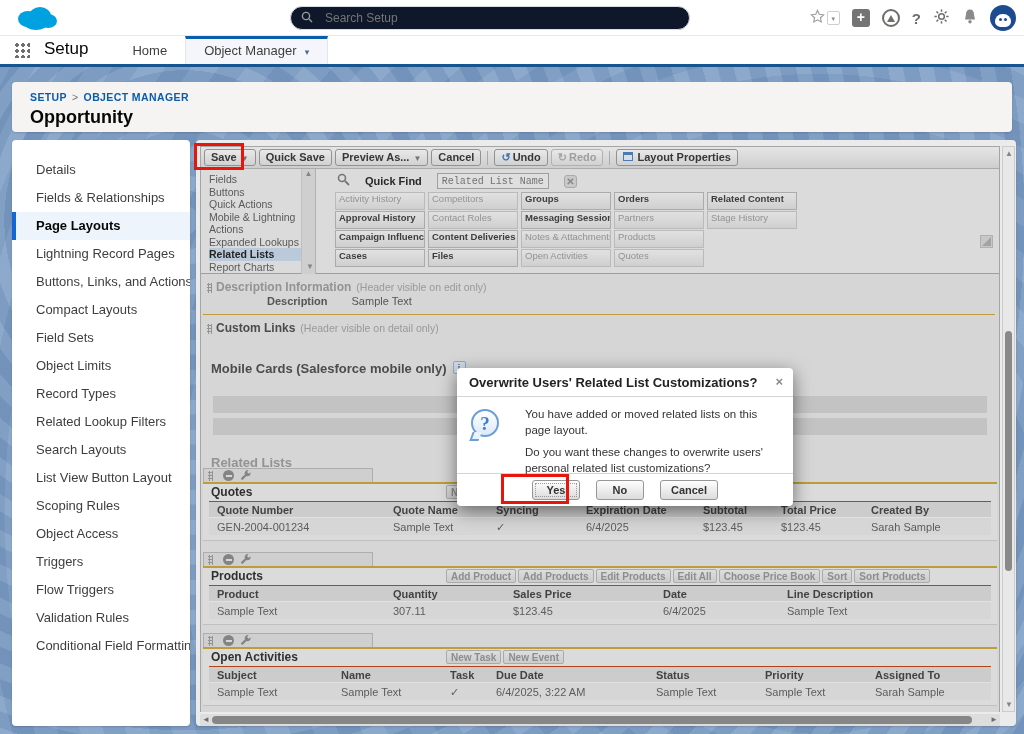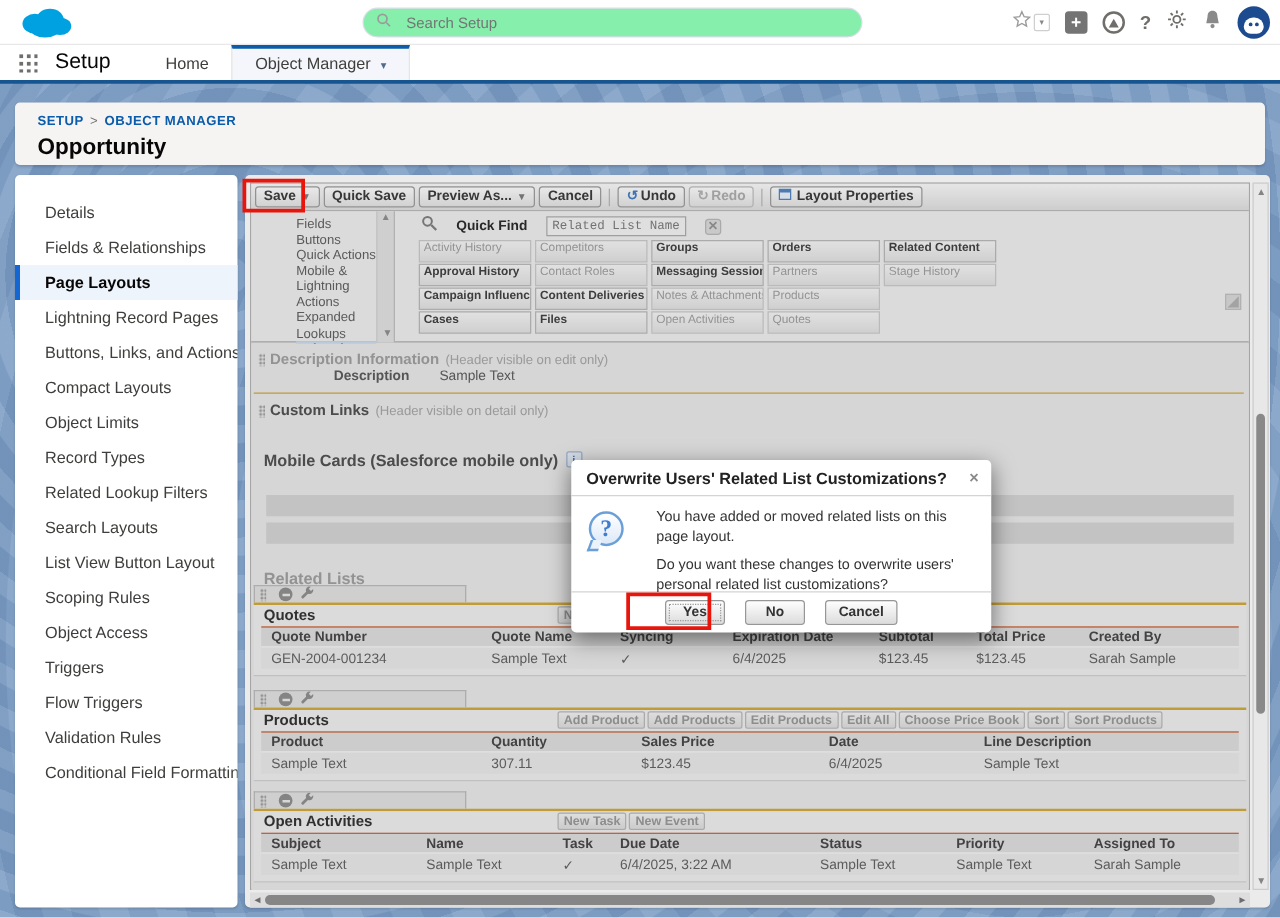--- a/index.html
+++ b/index.html
@@ -8,21 +8,21 @@
   .screen { position:relative; width:1024px; height:734px; overflow:hidden;
     background-color:#7d9dc4;
     background-image:
       repeating-radial-gradient(circle at 18% 30%, rgba(255,255,255,.07) 0 14px, rgba(30,60,110,.06) 15px 30px),
       repeating-radial-gradient(circle at 80% 70%, rgba(255,255,255,.05) 0 22px, rgba(30,60,110,.05) 23px 44px);
   }
 
   
   .top-header { position:absolute; left:0; top:0; width:1024px; height:36px; background:#fff; border-bottom:1px solid #e8e8e8; z-index:3; }
   .cloud-logo { position:absolute; left:14px; top:3px; }
-  .search-box { position:absolute; left:290px; top:6px; width:400px; height:24px; border:1px solid #d8dde6; border-radius:12px; background:#86efac; display:flex; align-items:center; padding-left:10px; }
+  .search-box { position:absolute; left:290px; top:6px; width:400px; height:24px; border:1px solid #d8dde6; border-radius:12px; background:#0f172a; display:flex; align-items:center; padding-left:10px; }
   .search-box .mag { margin-right:10px; }
   .search-box input { border:0; outline:0; font-size:12px; color:#706e6b; width:330px; background:transparent; font-family:"Liberation Sans",sans-serif; }
   .hdr-icons { position:absolute; right:8px; top:0; height:36px; display:flex; align-items:center; gap:12px; color:#706e6b; }
   .fav-wrap { display:flex; align-items:center; gap:2px; }
   .mini-drop { width:13px; height:14px; border:1px solid #cfcfcf; border-radius:2px; font-size:7px; color:#8a8a8a; text-align:center; line-height:13px; }
   .plus-box { width:18px; height:18px; background:#747474; border-radius:3px; color:#fff; font-size:14px; font-weight:bold; text-align:center; line-height:17px; }
   .guide-circ { width:18px; height:18px; border:2px solid #706e6b; border-radius:50%; position:relative; }
   .guide-circ:after { content:""; position:absolute; left:3px; top:4px; border-left:4px solid transparent; border-right:4px solid transparent; border-bottom:7px solid #706e6b; }
   .help-q { font-size:15px; font-weight:bold; color:#706e6b; }
   .avatar { width:26px; height:26px; border-radius:50%; background:#1d4b8f; position:relative; overflow:hidden; }
@@ -61,21 +61,21 @@
   .tbtn .drop { font-size:8px; color:#777; margin-left:4px; }
   .tbtn.disabled { color:#a9a9a9; border-color:#bdbdbd; }
   .tsep { width:1px; height:14px; background:#b5b5b5; margin:0 3px; }
   .undo-g { color:#3b78c2; margin-right:2px; font-weight:bold; }
   .redo-g { color:#b0b0b0; margin-right:2px; font-weight:bold; }
   .lp-ico { display:inline-block; width:10px; height:9px; border:1px solid #4a7fc0; border-top:3px solid #4a7fc0; margin-right:4px; background:#eaf1fa; }
 
   
   .palette { position:absolute; left:0; top:22px; width:798px; height:105px; background:#ededed; border-bottom:1px solid #a9a9a9; }
   .pal-cats { position:absolute; left:0; top:0; width:100px; height:105px; padding:4px 0 0 8px; }
-  .pal-cat { font-size:10.5px; color:#5a5a5a; line-height:12.5px; cursor:pointer;margin-left:28px; }
+  .pal-cat { font-size:10.5px; color:#5a5a5a; line-height:12.5px; cursor:pointer; }
   .pal-cat.active { background:#c9daed; font-weight:bold; color:#1a1a1a; }
   .pal-scroll { position:absolute; left:100px; top:0; width:15px; height:105px; background:#e0e0e0; border-left:1px solid #cfcfcf; border-right:1px solid #bdbdbd; text-align:center; }
   .pal-scroll .arr { font-size:8px; color:#8a8a8a; line-height:10px; }
   .pal-scroll .arr.dn { position:absolute; bottom:2px; left:4px; }
   .pal-right { position:absolute; left:116px; top:0; width:682px; height:105px; }
   .qf-row { position:absolute; left:20px; top:3px; display:flex; align-items:center; gap:15px; }
   .qf-label { font-size:11px; font-weight:bold; color:#222; }
   .qf-input { width:112px; height:16px; border:1px solid #a9a9a9; background:#f2f2f2; font-size:10px; color:#999; padding-left:4px; font-family:Liberation Mono, monospace; }
   .qf-clear { color:#8f8f8f; font-size:10px; font-weight:bold; background:#d9d9d9; border:1px solid #b5b5b5; border-radius:3px; width:13px; height:13px; line-height:11px; text-align:center; cursor:pointer; }
   .pal-grid { position:absolute; left:18px; top:23px; width:560px; }
@@ -219,20 +219,21 @@
     <div class="obj-title">Opportunity</div>
   </div>
 
   <div class="sidebar">
     <div class="side-item">Details</div>
     <div class="side-item">Fields &amp; Relationships</div>
     <div class="side-item active">Page Layouts</div>
     <div class="side-item">Lightning Record Pages</div>
     <div class="side-item">Buttons, Links, and Actions</div>
     <div class="side-item">Compact Layouts</div>
+    <div class="side-item">Field Sets</div>
     <div class="side-item">Object Limits</div>
     <div class="side-item">Record Types</div>
     <div class="side-item">Related Lookup Filters</div>
     <div class="side-item">Search Layouts</div>
     <div class="side-item">List View Button Layout</div>
     <div class="side-item">Scoping Rules</div>
     <div class="side-item">Object Access</div>
     <div class="side-item">Triggers</div>
     <div class="side-item">Flow Triggers</div>
     <div class="side-item">Validation Rules</div>

